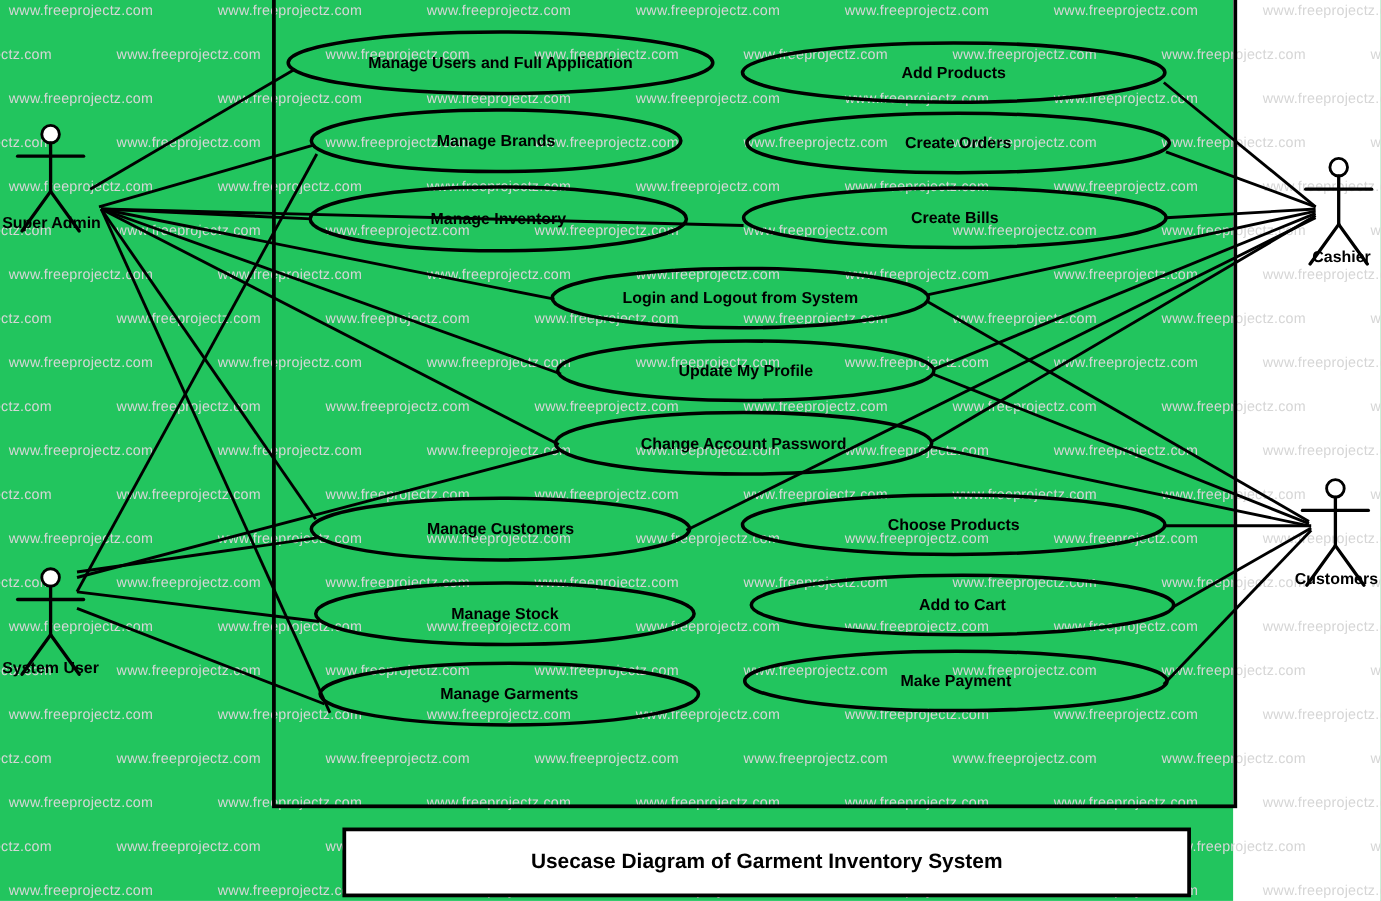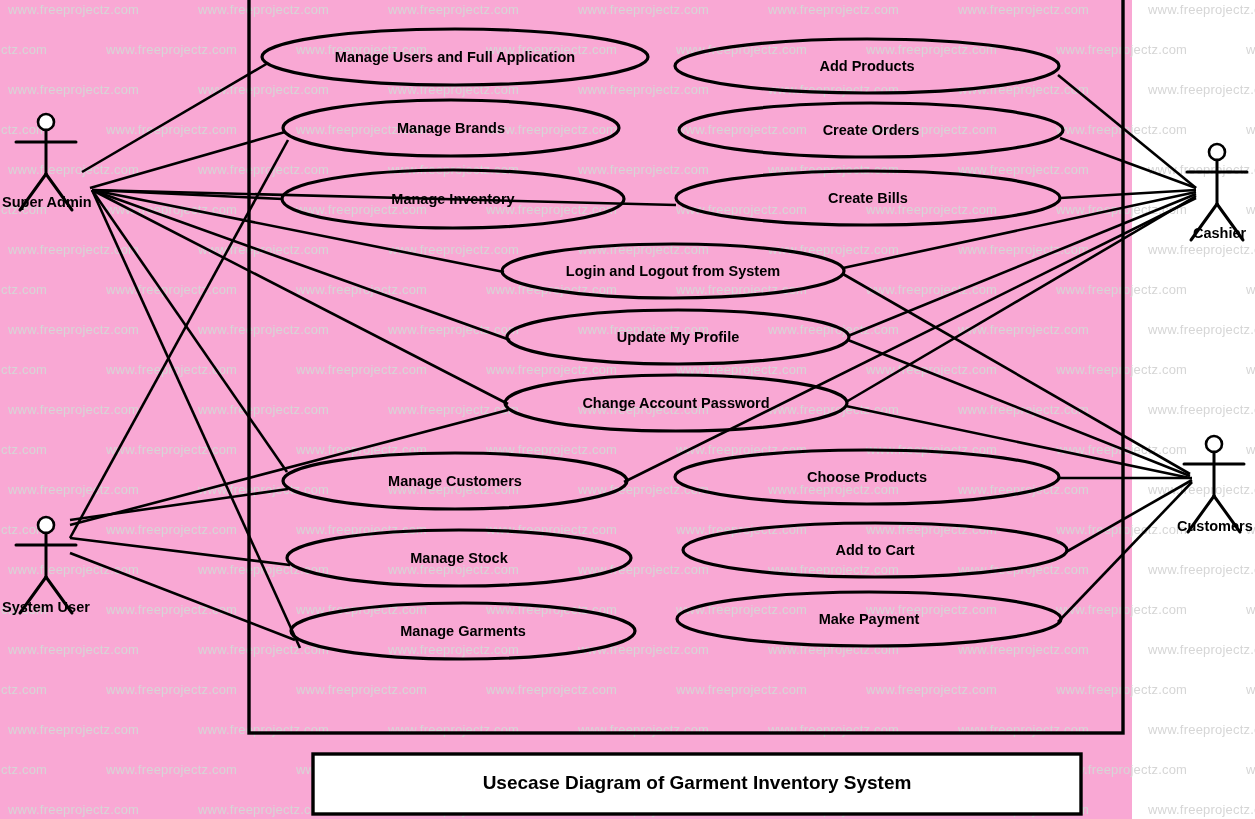--- a/index.html
+++ b/index.html
@@ -1,17 +1,17 @@
 <!DOCTYPE html>
 <html><head>
 <meta charset="utf-8">
 <style>
   html,body{margin:0;padding:0;background:#ffffff;}
   body{width:1255px;height:819px;overflow:hidden;font-family:"Liberation Sans",sans-serif;}
-  #stage{position:relative;width:1121px;height:819px;background:#f9a8d4;padding-left:11px;}
+  #stage{position:relative;width:1121px;height:819px;background:#22c55e;}
   #wm{position:absolute;left:0;top:0;width:1255px;height:819px;z-index:1;pointer-events:none;}
   .wm-t{fill:#d6d6d6;font-family:"Liberation Sans",sans-serif;font-size:13px;letter-spacing:.2px;}
   #diagram{position:absolute;left:0;top:0;width:1255px;height:819px;z-index:2;}
   .uc-ell{fill:#ffffff;fill-opacity:0;stroke:#000;stroke-width:3.2;}
   .uc-txt{font-family:"Liberation Sans",sans-serif;font-size:14.5px;font-weight:bold;fill:#000;text-anchor:middle;dominant-baseline:middle;}
   .assoc{stroke:#000;stroke-width:2.6;fill:none;}
   .boundary{fill:none;stroke:#000;stroke-width:3.4;}
   .actor-l{stroke:#000;stroke-width:3;fill:none;stroke-linecap:round;}
   .actor-head{stroke:#000;stroke-width:2.6;fill:#fff;}
   .actor-txt{font-family:"Liberation Sans",sans-serif;font-size:14.5px;font-weight:bold;fill:#000;}

